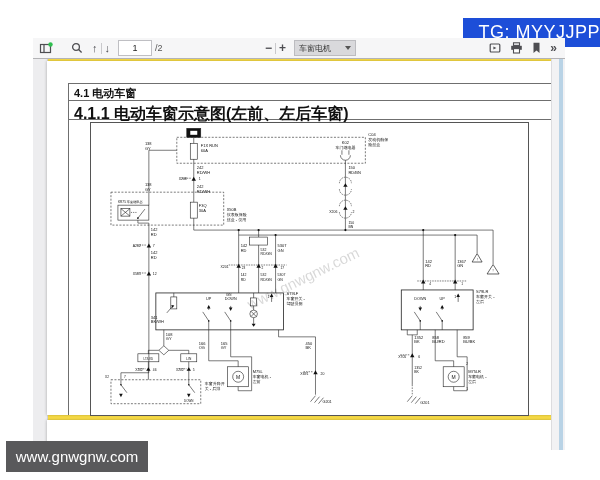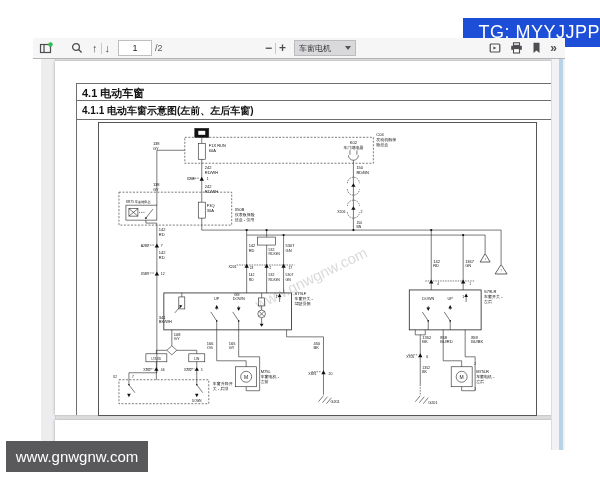--- a/index.html
+++ b/index.html
@@ -19,34 +19,34 @@
   .page-input{width:28px;height:12px;border:1px solid #bfbfc3;background:#fff;font-size:9px;
        text-align:center;margin-left:8px;color:#222;}
   .page-total{font-size:9px;color:#555;margin-left:3px;}
   .tb-center{position:absolute;left:232px;top:0;height:20px;display:flex;align-items:center;}
   .zoom-select{height:14px;background:#d9d9dc;border:1px solid #bcbcc0;display:flex;align-items:center;
        padding:0 4px;margin-left:8px;width:52px;justify-content:space-between;cursor:pointer;}
   .zoom-label{font-size:8px;color:#333;}
   .caret{width:0;height:0;border-left:3px solid transparent;border-right:3px solid transparent;
        border-top:4px solid #555;}
   .tb-right{position:absolute;right:8px;top:0;height:20px;display:flex;align-items:center;gap:9px;}
-  .viewer-body{position:relative;height:391px;background:#e5e5e5;overflow:hidden;margin-left:8px;}
+  .viewer-body{position:relative;height:391px;background:#fde047;overflow:hidden;}
   .left-strip{position:absolute;left:0;top:0;width:14px;height:100%;background:#ededef;
        border-right:1px solid #d5d5d8;}
   .page1{position:absolute;left:14px;top:2px;width:505px;height:354px;background:#fff;
        box-shadow:0 0 3px rgba(0,0,0,.3);}
   .page2{position:absolute;left:14px;top:361px;width:505px;height:30px;background:#fff;
        box-shadow:0 0 3px rgba(0,0,0,.3);}
   .scrollbar{position:absolute;right:0;top:0;width:13px;height:100%;background:#f2f2f4;
        border-left:1px solid #dcdcdf;}
   .scroll-thumb{position:absolute;left:7px;top:0;width:4px;height:100%;background:#b9d3e6;}
   .hline{position:absolute;left:21px;width:484px;height:0;border-top:1px solid #6f6f6f;}
   .vline{position:absolute;left:21px;top:22px;width:0;height:332px;border-left:1px solid #6f6f6f;}
   .h1{position:absolute;left:27px;top:25px;font-size:11px;font-weight:bold;color:#111;}
-  .h2{position:absolute;left:27px;top:43px;font-size:10px;font-weight:bold;color:#111;}
+  .h2{position:absolute;left:27px;top:43px;font-size:16px;font-weight:bold;color:#111;}
   .frame{position:absolute;left:43px;top:61px;width:437px;height:292px;border:1px solid #555;}
   svg text{fill:#111;font-family:"Liberation Sans","DejaVu Sans",sans-serif;}
 </style>
 </head>
 <body>
 
 <div class="tg-badge">TG: MYYJJPP</div>
 
 <div class="viewer">
   <div class="toolbar">

